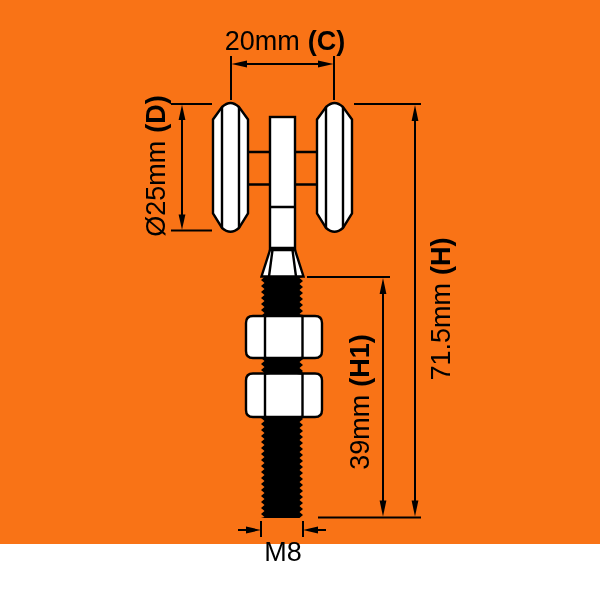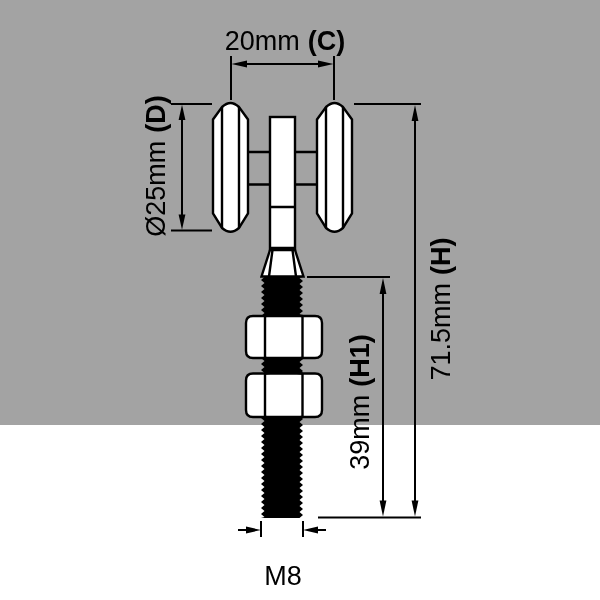--- a/index.html
+++ b/index.html
@@ -1,17 +1,17 @@
 <!DOCTYPE html>
 <html><head>
 <meta charset="utf-8">
 <style>
   html,body{margin:0;padding:0;}
   body{width:600px;height:600px;background:#ffffff;overflow:hidden;}
-  .canvas{position:relative;width:600px;height:425px;background:#a3a3a3;}
+  .canvas{position:relative;width:600px;height:544px;background:#f97316;}
   .canvas svg{position:absolute;left:0;top:0;}
   .lbl{
     position:absolute;
     font-family:"Liberation Sans", sans-serif;
     font-size:27px;
     color:#000;
     white-space:nowrap;
     line-height:1;
     transform:translate(-50%,-50%);
   }
@@ -113,17 +113,17 @@
   </div>
 
   <div class="lbl rot" style="left:441px;top:309px;">
     <span>71.5mm</span><span class="code">(H)</span>
   </div>
 
   <div class="lbl rot" style="left:360px;top:402px;">
     <span>39mm</span><span class="code">(H1)</span>
   </div>
 
-  <div class="lbl" style="left:283px;top:576px;">
+  <div class="lbl" style="left:283px;top:552px;">
     <span>M8</span>
   </div>
 
 </div>
 
 </body></html>

